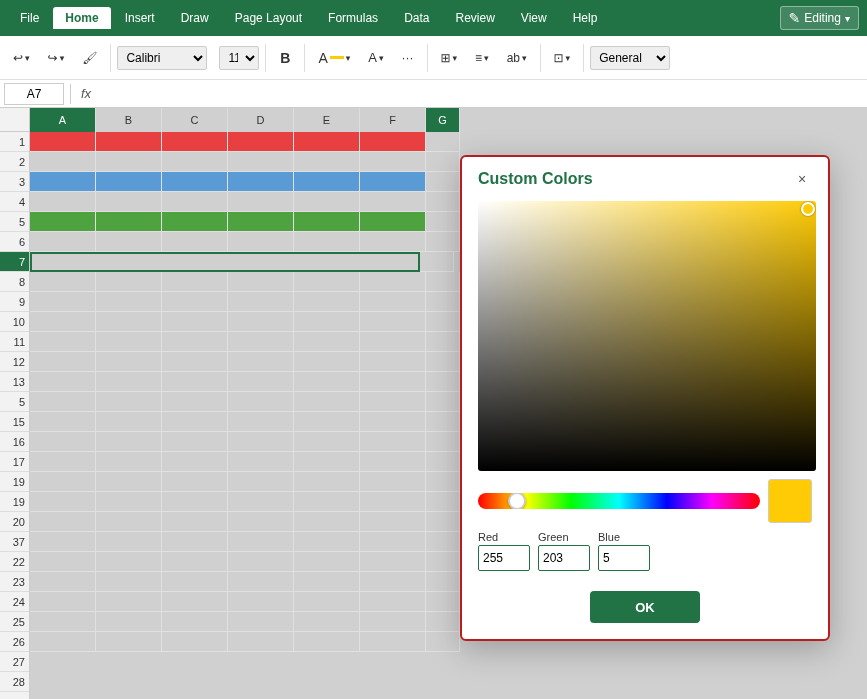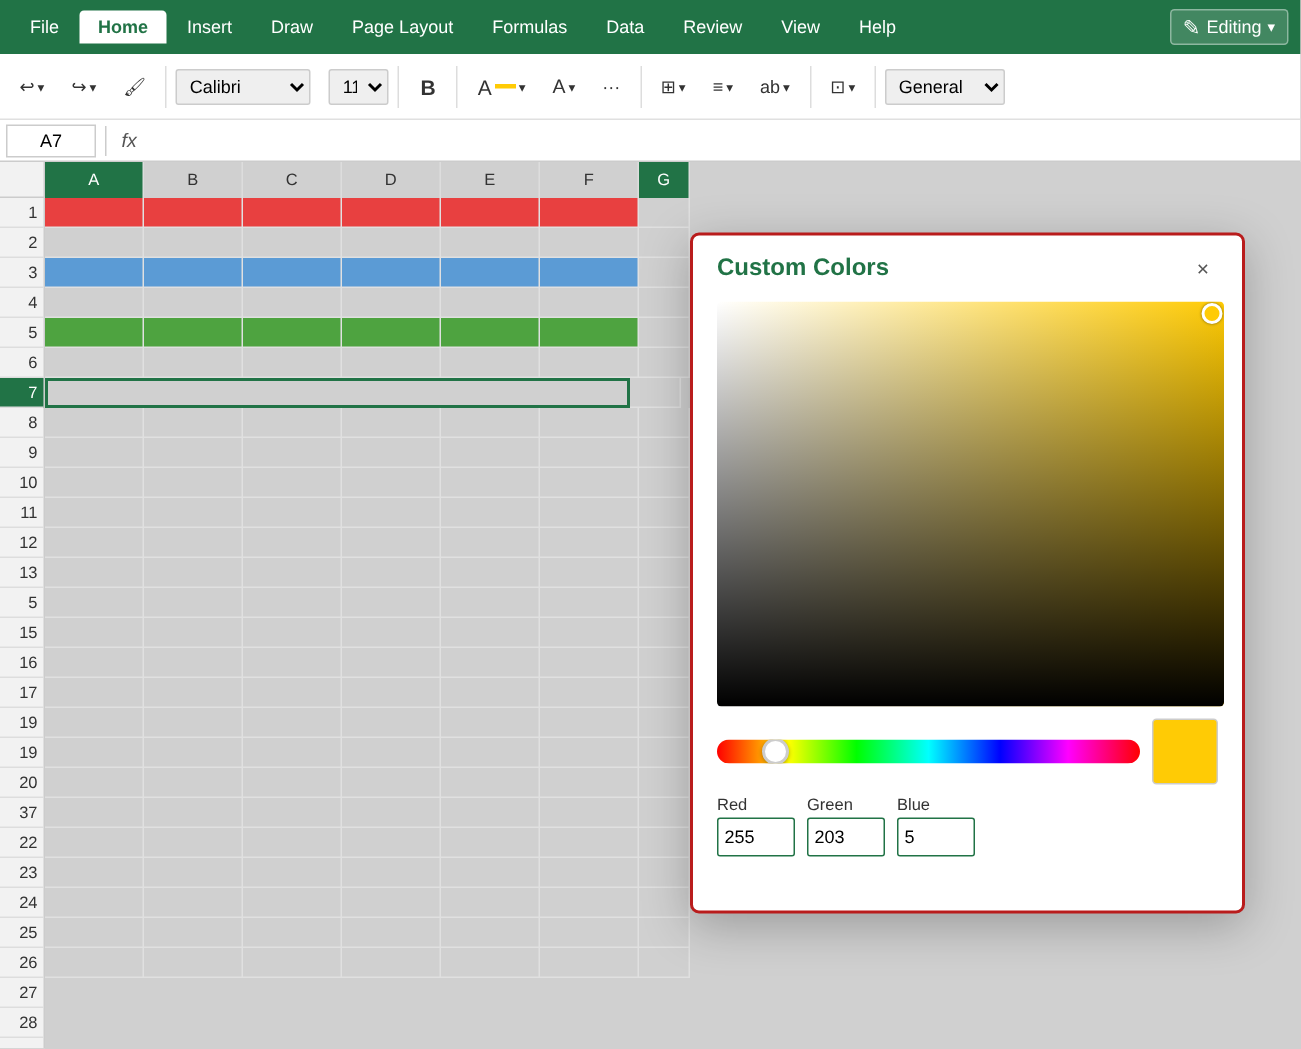--- a/index.html
+++ b/index.html
@@ -720,15 +720,16 @@
           <input class="color-input rgb-input" type="text" value="203" style="">
         </div>
         <div class="input-group">
           <label class="input-label">Blue</label>
           <input class="color-input rgb-input" type="text" value="5" style="">
         </div>
       </div>
     </div>
 
     <div class="dialog-buttons">
+      <button class="btn-ok">OK</button>
     </div>
   </div>
 </div>
 
 </body></html>

